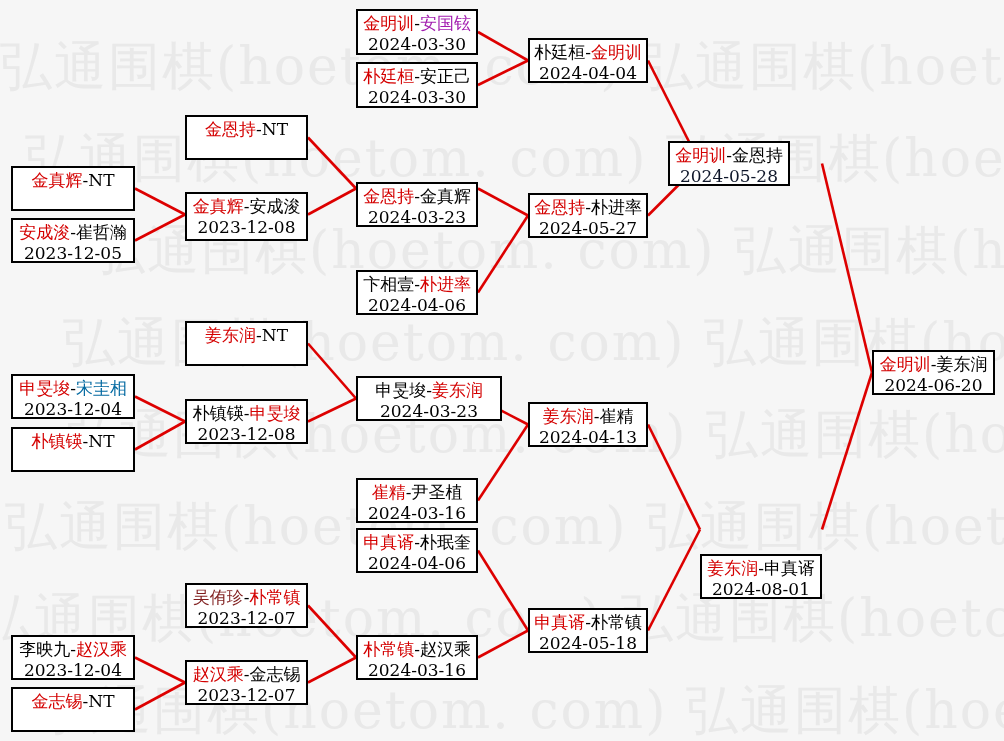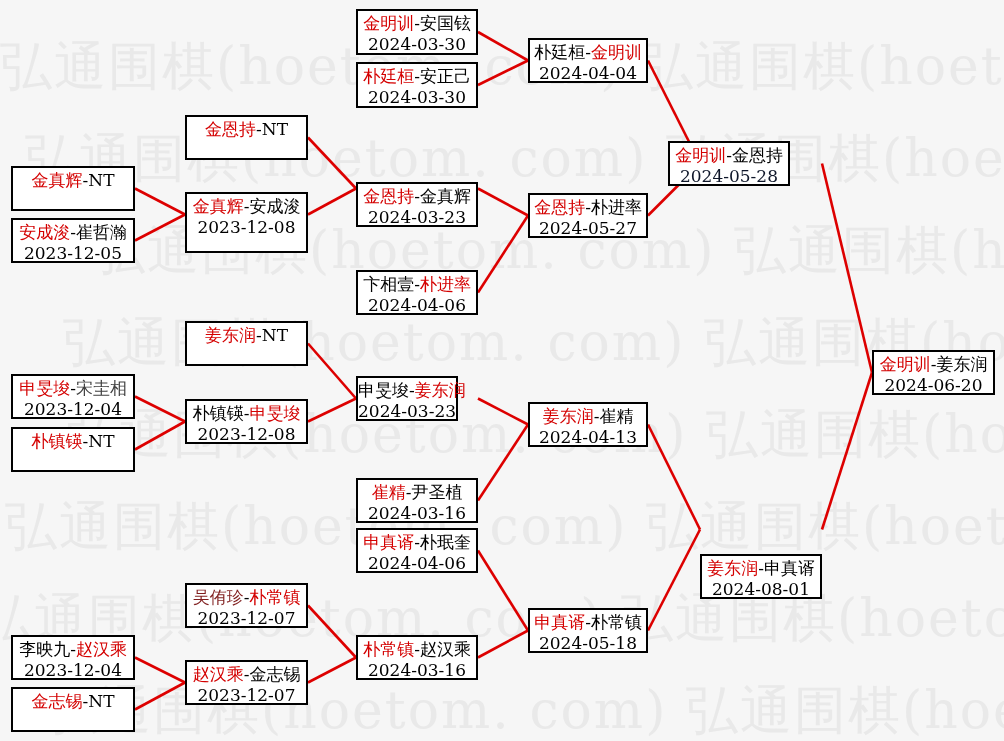--- a/index.html
+++ b/index.html
@@ -85,76 +85,76 @@
   <div id="boxes-layer">
       <div class="match-box" style="left: 11px; top: 166px; width: 124px; height: 45px; background: rgb(255, 255, 255); border-color: rgb(0, 0, 0);">
         <div class="match-line"><span style="color: rgb(212, 0, 0);">金真辉</span><span style="color: rgb(0, 0, 0);">-</span><span style="color: rgb(0, 0, 0);">NT</span></div>
         <div class="match-date" style="color: rgb(0, 0, 0);"></div>
       </div>
       <div class="match-box" style="left: 11px; top: 218px; width: 124px; height: 45px; background: rgb(255, 255, 255); border-color: rgb(0, 0, 0);">
         <div class="match-line"><span style="color: rgb(212, 0, 0);">安成浚</span><span style="color: rgb(0, 0, 0);">-</span><span style="color: rgb(0, 0, 0);">崔哲瀚</span></div>
         <div class="match-date" style="color: rgb(0, 0, 0);">2023-12-05</div>
       </div>
       <div class="match-box" style="left: 11px; top: 374px; width: 124px; height: 45px; background: rgb(255, 255, 255); border-color: rgb(0, 0, 0);">
-        <div class="match-line"><span style="color: rgb(212, 0, 0);">申旻埈</span><span style="color: rgb(0, 0, 0);">-</span><span style="color: #404040;">宋圭相</span></div>
+        <div class="match-line"><span style="color: rgb(212, 0, 0);">申旻埈</span><span style="color: rgb(0, 0, 0);">-</span><span style="color: #0369a1;">宋圭相</span></div>
         <div class="match-date" style="color: rgb(0, 0, 0);">2023-12-04</div>
       </div>
       <div class="match-box" style="left: 11px; top: 427px; width: 124px; height: 45px; background: rgb(255, 255, 255); border-color: rgb(0, 0, 0);">
         <div class="match-line"><span style="color: rgb(212, 0, 0);">朴镇锳</span><span style="color: rgb(0, 0, 0);">-</span><span style="color: rgb(0, 0, 0);">NT</span></div>
         <div class="match-date" style="color: rgb(0, 0, 0);"></div>
       </div>
       <div class="match-box" style="left: 11px; top: 635px; width: 124px; height: 45px; background: rgb(255, 255, 255); border-color: rgb(0, 0, 0);">
         <div class="match-line"><span style="color: rgb(0, 0, 0);">李映九</span><span style="color: rgb(0, 0, 0);">-</span><span style="color: rgb(212, 0, 0);">赵汉乘</span></div>
         <div class="match-date" style="color: rgb(0, 0, 0);">2023-12-04</div>
       </div>
       <div class="match-box" style="left: 11px; top: 687px; width: 124px; height: 45px; background: rgb(255, 255, 255); border-color: rgb(0, 0, 0);">
         <div class="match-line"><span style="color: rgb(212, 0, 0);">金志锡</span><span style="color: rgb(0, 0, 0);">-</span><span style="color: rgb(0, 0, 0);">NT</span></div>
         <div class="match-date" style="color: rgb(0, 0, 0);"></div>
       </div>
       <div class="match-box" style="left: 185px; top: 115px; width: 123px; height: 45px; background: rgb(255, 255, 255); border-color: rgb(0, 0, 0);">
         <div class="match-line"><span style="color: rgb(212, 0, 0);">金恩持</span><span style="color: rgb(0, 0, 0);">-</span><span style="color: rgb(0, 0, 0);">NT</span></div>
         <div class="match-date" style="color: rgb(0, 0, 0);"></div>
       </div>
-      <div class="match-box" style="left: 185px; top: 192px; width: 123px; height: 61px; background: rgb(255, 255, 255); border-color: rgb(0, 0, 0);">
+      <div class="match-box" style="left: 185px; top: 192px; width: 123px; height: 49px; background: rgb(255, 255, 255); border-color: rgb(0, 0, 0);">
         <div class="match-line"><span style="color: rgb(212, 0, 0);">金真辉</span><span style="color: rgb(0, 0, 0);">-</span><span style="color: rgb(0, 0, 0);">安成浚</span></div>
         <div class="match-date" style="color: rgb(0, 0, 0);">2023-12-08</div>
       </div>
       <div class="match-box" style="left: 185px; top: 321px; width: 123px; height: 45px; background: rgb(255, 255, 255); border-color: rgb(0, 0, 0);">
         <div class="match-line"><span style="color: rgb(212, 0, 0);">姜东润</span><span style="color: rgb(0, 0, 0);">-</span><span style="color: rgb(0, 0, 0);">NT</span></div>
         <div class="match-date" style="color: rgb(0, 0, 0);"></div>
       </div>
       <div class="match-box" style="left: 185px; top: 399px; width: 123px; height: 45px; background: rgb(255, 255, 255); border-color: rgb(0, 0, 0);">
         <div class="match-line"><span style="color: rgb(0, 0, 0);">朴镇锳</span><span style="color: rgb(0, 0, 0);">-</span><span style="color: rgb(212, 0, 0);">申旻埈</span></div>
         <div class="match-date" style="color: rgb(0, 0, 0);">2023-12-08</div>
       </div>
       <div class="match-box" style="left: 185px; top: 583px; width: 123px; height: 45px; background: rgb(255, 255, 255); border-color: rgb(0, 0, 0);">
         <div class="match-line"><span style="color: #7f1d1d;">吴侑珍</span><span style="color: rgb(0, 0, 0);">-</span><span style="color: rgb(212, 0, 0);">朴常镇</span></div>
         <div class="match-date" style="color: rgb(0, 0, 0);">2023-12-07</div>
       </div>
       <div class="match-box" style="left: 185px; top: 660px; width: 123px; height: 45px; background: rgb(255, 255, 255); border-color: rgb(0, 0, 0);">
         <div class="match-line"><span style="color: rgb(212, 0, 0);">赵汉乘</span><span style="color: rgb(0, 0, 0);">-</span><span style="color: rgb(0, 0, 0);">金志锡</span></div>
         <div class="match-date" style="color: rgb(0, 0, 0);">2023-12-07</div>
       </div>
       <div class="match-box" style="left: 356px; top: 9px; width: 122px; height: 46px; background: rgb(255, 255, 255); border-color: rgb(0, 0, 0);">
-        <div class="match-line"><span style="color: rgb(212, 0, 0);">金明训</span><span style="color: rgb(0, 0, 0);">-</span><span style="color: #000000;">安国铉</span></div>
+        <div class="match-line"><span style="color: rgb(212, 0, 0);">金明训</span><span style="color: rgb(0, 0, 0);">-</span><span style="color: #a21caf;">安国铉</span></div>
         <div class="match-date" style="color: rgb(0, 0, 0);">2024-03-30</div>
       </div>
       <div class="match-box" style="left: 356px; top: 62px; width: 122px; height: 46px; background: rgb(255, 255, 255); border-color: rgb(0, 0, 0);">
         <div class="match-line"><span style="color: rgb(212, 0, 0);">朴廷桓</span><span style="color: rgb(0, 0, 0);">-</span><span style="color: rgb(0, 0, 0);">安正己</span></div>
         <div class="match-date" style="color: rgb(0, 0, 0);">2024-03-30</div>
       </div>
       <div class="match-box" style="left: 356px; top: 166px; width: 122px; height: 45px; background: rgb(255, 255, 255); border-color: rgb(0, 0, 0); margin-top: 16px;">
         <div class="match-line"><span style="color: rgb(212, 0, 0);">金恩持</span><span style="color: rgb(0, 0, 0);">-</span><span style="color: rgb(0, 0, 0);">金真辉</span></div>
         <div class="match-date" style="color: rgb(0, 0, 0);">2024-03-23</div>
       </div>
       <div class="match-box" style="left: 356px; top: 270px; width: 122px; height: 45px; background: rgb(255, 255, 255); border-color: rgb(0, 0, 0);">
         <div class="match-line"><span style="color: rgb(0, 0, 0);">卞相壹</span><span style="color: rgb(0, 0, 0);">-</span><span style="color: rgb(212, 0, 0);">朴进率</span></div>
         <div class="match-date" style="color: rgb(0, 0, 0);">2024-04-06</div>
       </div>
-      <div class="match-box" style="left: 356px; top: 376px; width: 102px; height: 45px; background: rgb(255, 255, 255); border-color: rgb(0, 0, 0);">
+      <div class="match-box" style="left: 356px; top: 376px; width: 146px; height: 45px; background: rgb(255, 255, 255); border-color: rgb(0, 0, 0);">
         <div class="match-line"><span style="color: rgb(0, 0, 0);">申旻埈</span><span style="color: rgb(0, 0, 0);">-</span><span style="color: rgb(212, 0, 0);">姜东润</span></div>
         <div class="match-date" style="color: rgb(0, 0, 0);">2024-03-23</div>
       </div>
       <div class="match-box" style="left: 356px; top: 478px; width: 122px; height: 45px; background: rgb(255, 255, 255); border-color: rgb(0, 0, 0);">
         <div class="match-line"><span style="color: rgb(212, 0, 0);">崔精</span><span style="color: rgb(0, 0, 0);">-</span><span style="color: rgb(0, 0, 0);">尹圣植</span></div>
         <div class="match-date" style="color: rgb(0, 0, 0);">2024-03-16</div>
       </div>
       <div class="match-box" style="left: 356px; top: 528px; width: 122px; height: 45px; background: rgb(255, 255, 255); border-color: rgb(0, 0, 0);">
         <div class="match-line"><span style="color: rgb(212, 0, 0);">申真谞</span><span style="color: rgb(0, 0, 0);">-</span><span style="color: rgb(0, 0, 0);">朴珉奎</span></div>
         <div class="match-date" style="color: rgb(0, 0, 0);">2024-04-06</div>

